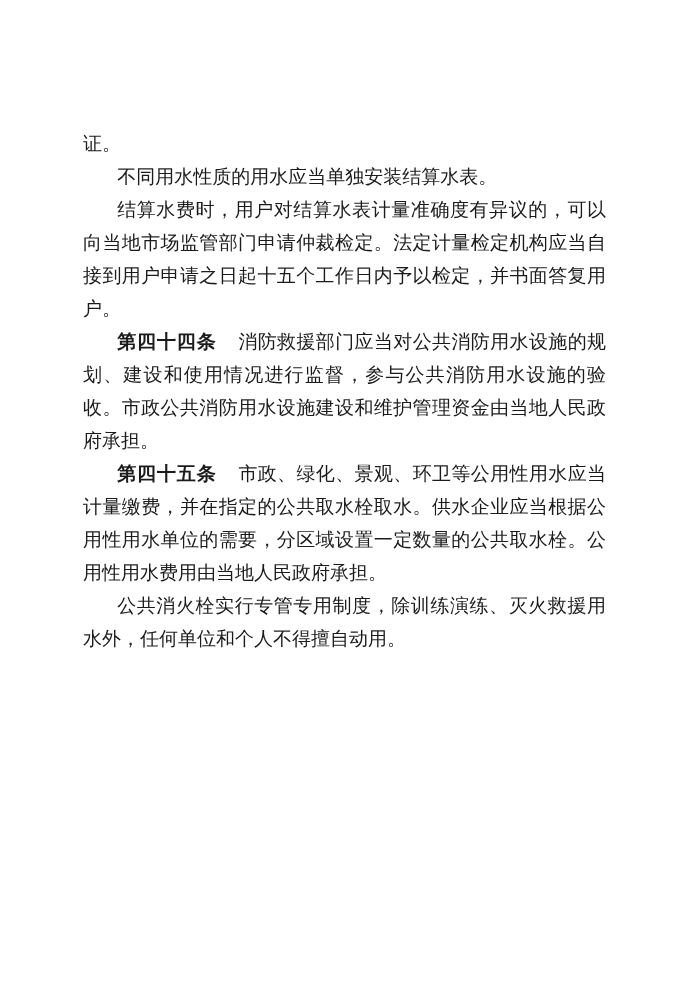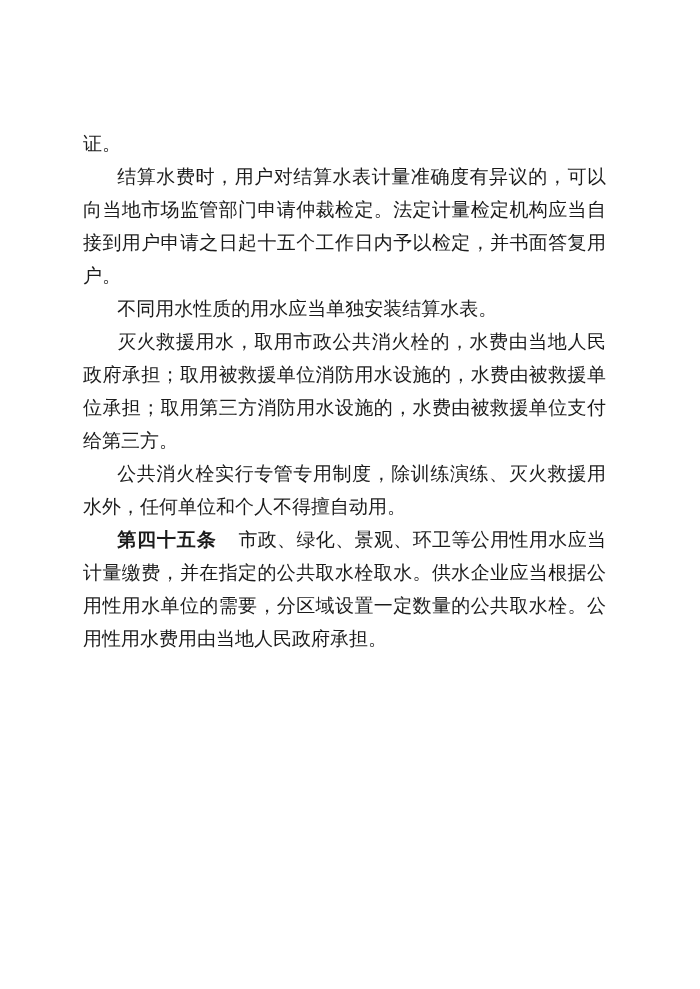--- a/index.html
+++ b/index.html
@@ -47,25 +47,25 @@
     letter-spacing: 0.5px;
   }
 </style>
 </head>
 <body>
 
 <div class="page">
   <div class="doc">
   <p class="para no-indent"><span class="para-body">证。</span></p>
 
+  <p class="para"><span class="para-body">不同用水性质的用水应当单独安装结算水表。</span></p>
+
   <p class="para"><span class="para-body">结算水费时，用户对结算水表计量准确度有异议的，可以向当地市场监管部门申请仲裁检定。法定计量检定机构应当自接到用户申请之日起十五个工作日内予以检定，并书面答复用户。</span></p>
 
-  <p class="para"><span class="para-body">不同用水性质的用水应当单独安装结算水表。</span></p>
+  <p class="para"><b class="para-head">第四十四条</b><span class="para-body">消防救援部门应当对公共消防用水设施的规划、建设和使用情况进行监督，参与公共消防用水设施的验收。市政公共消防用水设施建设和维护管理资金由当地人民政府承担。</span></p>
 
 
-  <p class="para"><span class="para-body">灭火救援用水，取用市政公共消火栓的，水费由当地人民政府承担；取用被救援单位消防用水设施的，水费由被救援单位承担；取用第三方消防用水设施的，水费由被救援单位支付给第三方。</span></p>
+  <p class="para"><b class="para-head">第四十五条</b><span class="para-body">市政、绿化、景观、环卫等公用性用水应当计量缴费，并在指定的公共取水栓取水。供水企业应当根据公用性用水单位的需要，分区域设置一定数量的公共取水栓。公用性用水费用由当地人民政府承担。</span></p>
 
   <p class="para"><span class="para-body">公共消火栓实行专管专用制度，除训练演练、灭火救援用水外，任何单位和个人不得擅自动用。</span></p>
-
-  <p class="para"><b class="para-head">第四十五条</b><span class="para-body">市政、绿化、景观、环卫等公用性用水应当计量缴费，并在指定的公共取水栓取水。供水企业应当根据公用性用水单位的需要，分区域设置一定数量的公共取水栓。公用性用水费用由当地人民政府承担。</span></p>
 
 </div>
 </div>
 
 </body></html>

